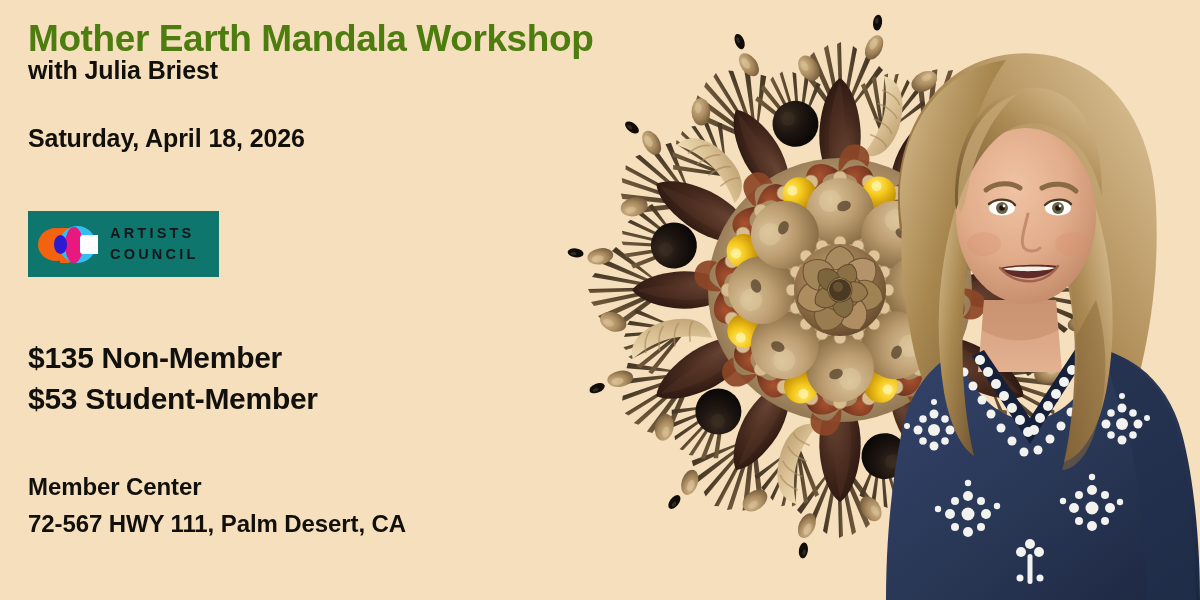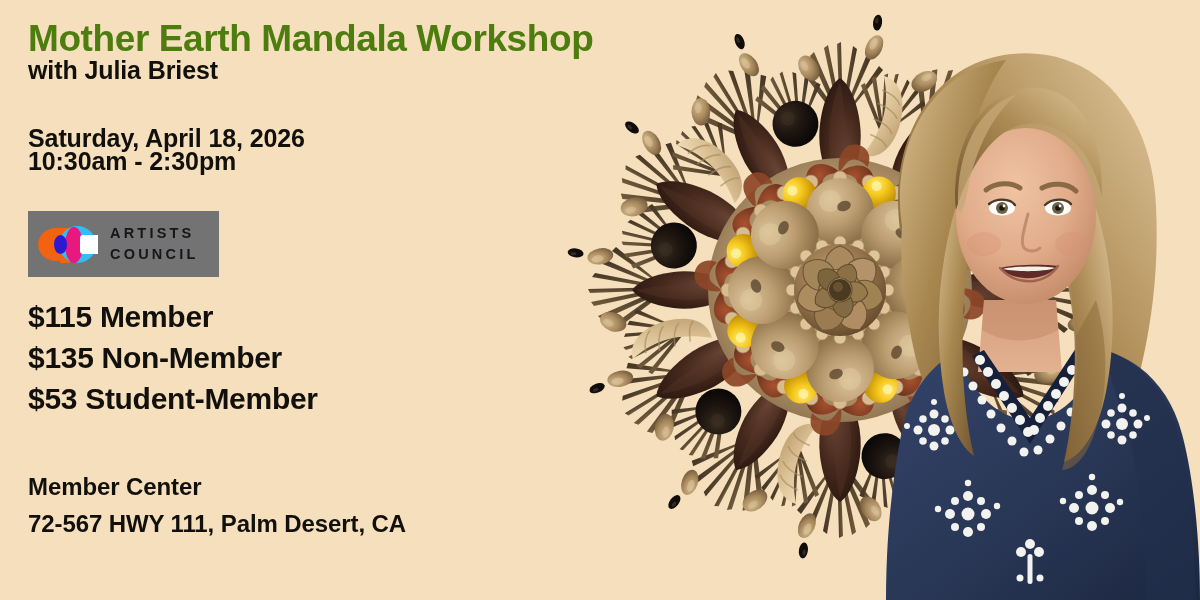--- a/index.html
+++ b/index.html
@@ -55,21 +55,21 @@
   .sub-date      { top: 124px; }
   .sub-time      { top: 147px; }
 
   
   .logo-box {
     position: absolute;
     left: 0;
     top: 211px;
     width: 191px;
     height: 66px;
-    background: #737373;
+    background: #0f766e;
     display: flex;
     align-items: center;
     z-index: 45;
   }
   .logo-mark {
     position: relative;
     width: 62px;
     height: 44px;
     margin-left: 9px;
     flex: 0 0 auto;
@@ -979,38 +979,36 @@
   </div>
 
   <div class="text-col">
 
     <div class="title">Mother Earth Mandala Workshop</div>
 
     <div class="subline sub-presenter">with Julia Briest</div>
 
     <div class="subline sub-date">Saturday, April 18, 2026</div>
 
-    <div class="subline sub-time">10:30am - 2:30pm</div>
 
     <div class="logo-box">
       <div class="logo-mark">
         <div class="lm-a"></div>
         <div class="lm-a-bar"></div>
         <div class="lm-c"></div>
         <div class="lm-overlap2"></div>
         <div class="lm-c-notch"></div>
         <div class="lm-counter"></div>
       </div>
       <div class="logo-words">
         <div>ARTISTS</div>
         <div>COUNCIL</div>
       </div>
     </div>
 
-    <div class="price price-1">$115 Member</div>
     <div class="price price-2">$135 Non-Member</div>
     <div class="price price-3">$53 Student-Member</div>
 
     <div class="venue venue-1">Member Center</div>
     <div class="venue venue-2">72-567 HWY 111, Palm Desert, CA</div>
   </div>
 
 </div>
 
 </body></html>

